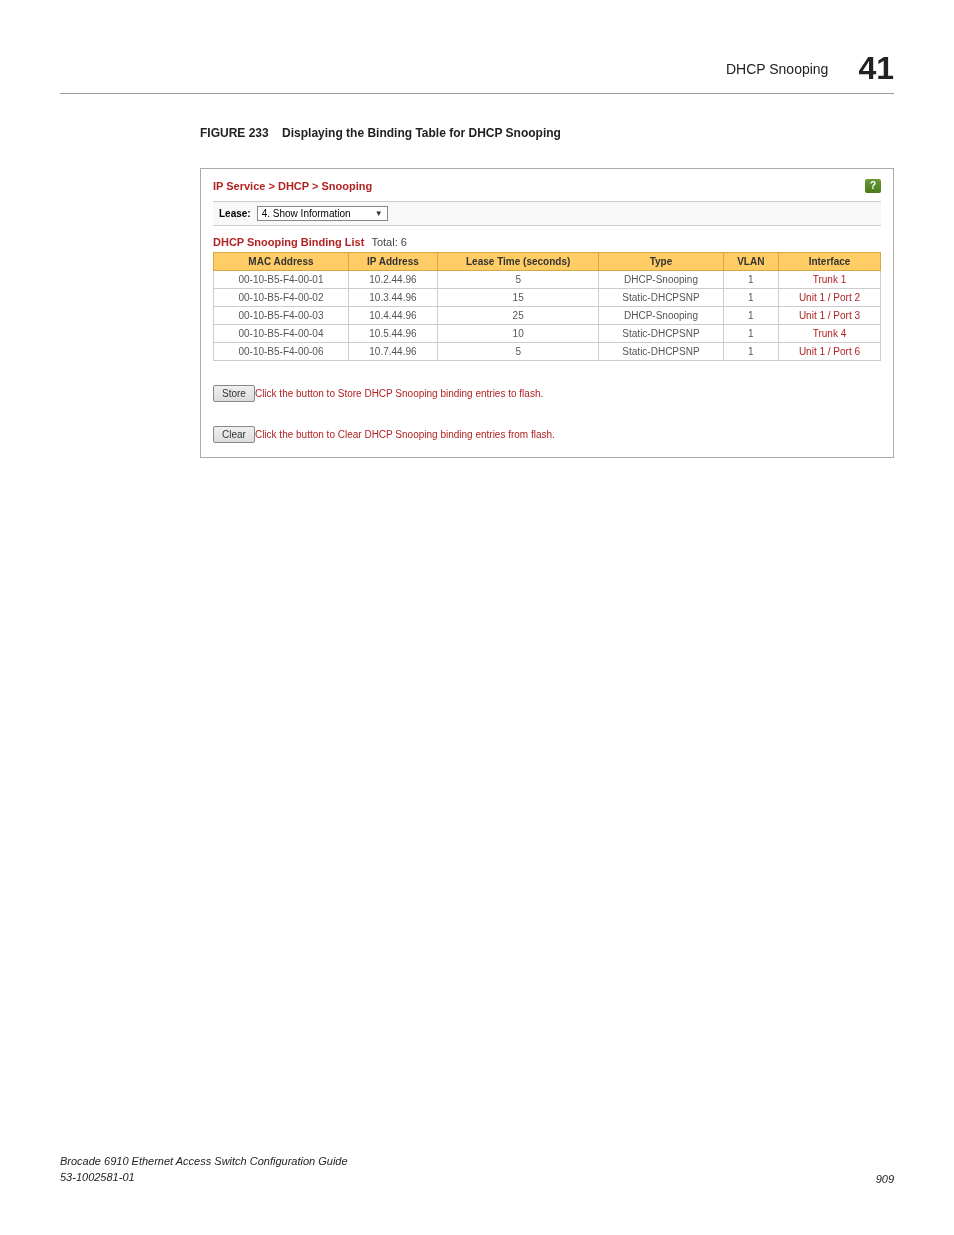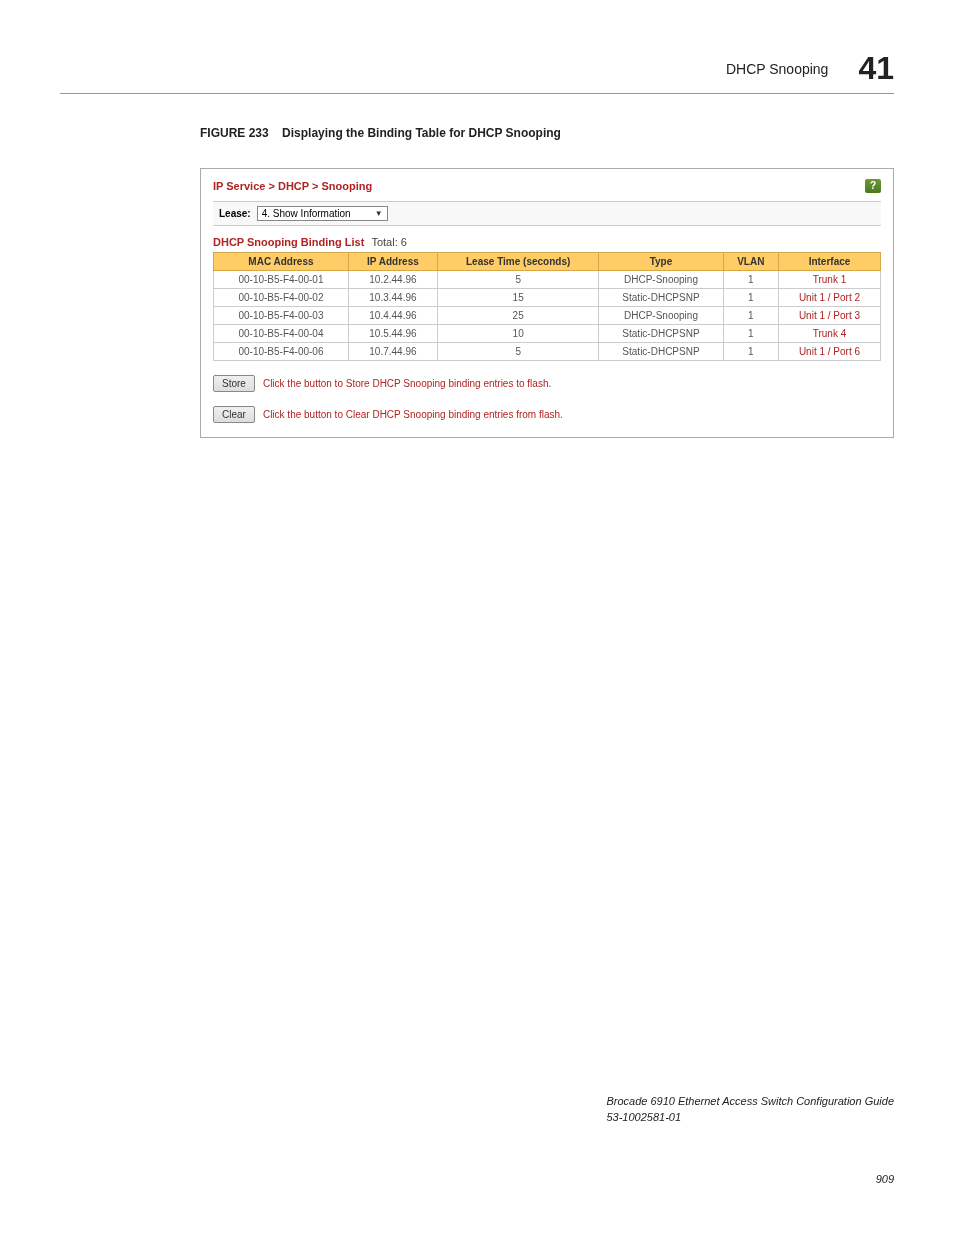--- a/index.html
+++ b/index.html
@@ -120,24 +120,24 @@
       text-align: center;
     }
     td {
       border: 1px solid #ccc;
       padding: 3px 6px;
       text-align: center;
       color: #555;
     }
     td.if-col { color: #b22222; }
     .action-row {
-      margin-top: 14px;
-      display: flex;
-      align-items: center;
-      gap: 8px;
+      margin-top: 24px;
+      display: flex;
+      align-items: center;
+      gap: 0;
       font-size: 10px;
     }
     .action-row .btn {
       border: 1px solid #888;
       background: linear-gradient(#f0f0f0, #ddd);
       padding: 2px 8px;
       font-size: 10px;
       color: #333;
       border-radius: 2px;
     }
@@ -146,21 +146,20 @@
       position: absolute;
       bottom: 50px;
       left: 60px;
       right: 60px;
       display: flex;
       justify-content: space-between;
       align-items: flex-end;
       font-size: 11px;
       font-style: italic;
       color: #222;
-      flex-direction: column;
     }
     .footer-left { line-height: 1.4; }
     .page-num { font-style: italic; margin-top: 48px; }
   </style>
 </head>
 <body>
 
 <div class="page">
   <div class="header">
     <span class="header-title">DHCP Snooping</span>

